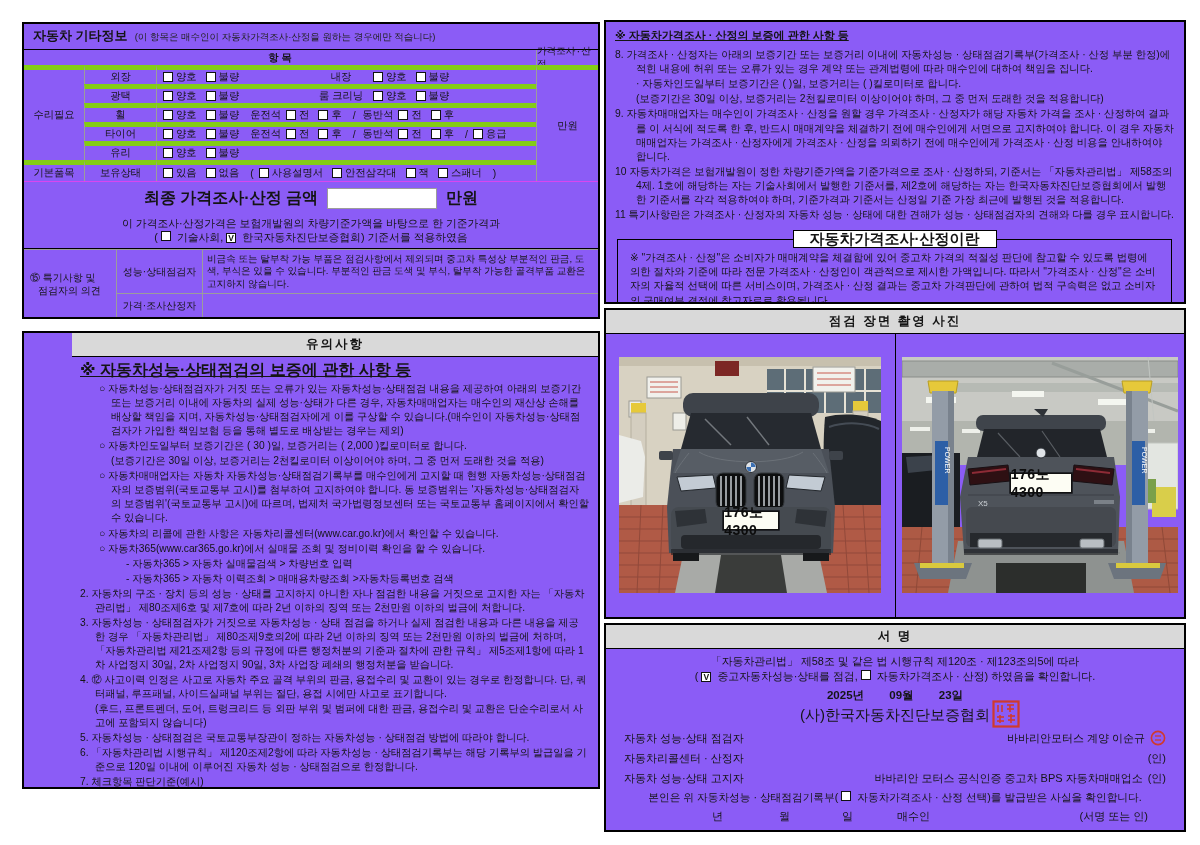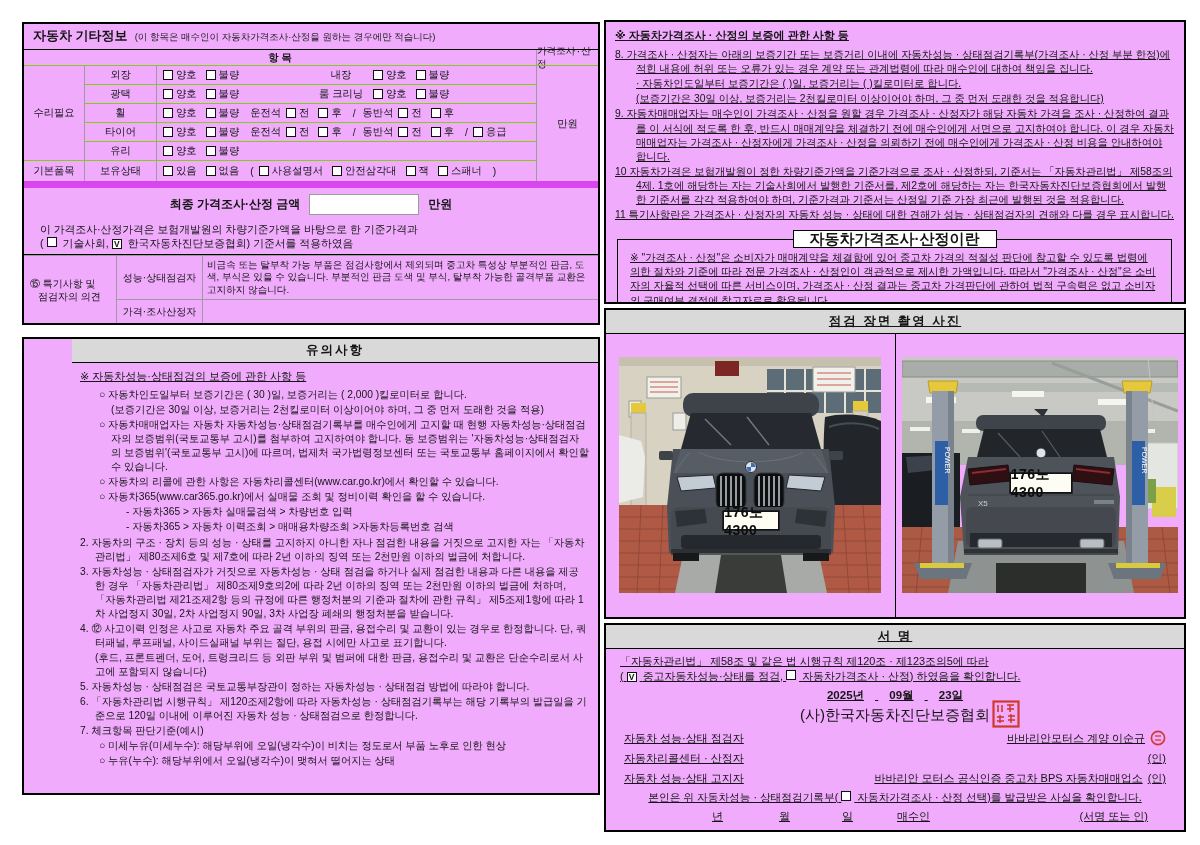--- a/index.html
+++ b/index.html
@@ -1,56 +1,56 @@
 <!DOCTYPE html>
 <html><head>
 <meta charset="utf-8">
 <style>
   html,body{margin:0;padding:0;}
   body{width:1200px;height:845px;background:#fff;position:relative;overflow:hidden;
        font-family:"Liberation Sans","DejaVu Sans",sans-serif;color:#141414;}
   .panel{position:absolute;box-sizing:border-box;}
   .panel-left{left:22px;top:22px;width:578px;}
-  .panel-right{left:604px;top:20px;width:582px;text-decoration:underline;}
-  .box{border:2px solid #000;background:#f0abfc;box-sizing:border-box;overflow:hidden;}
+  .panel-right{left:604px;top:20px;width:582px;}
+  .box{border:2px solid #000;background:#8b5cf6;box-sizing:border-box;overflow:hidden;}
   .banner{background:#d9d9d9;border-bottom:1.5px solid #000;text-align:center;
           font-weight:bold;font-size:12.5px;padding:3px 0;letter-spacing:2px;}
   
   .ot-head{display:flex;align-items:baseline;gap:7px;padding:3px 9px 4px;border-bottom:1.5px solid #000;}
   .ot-title{font-weight:bold;font-size:13px;}
   .ot-sub{font-size:9.5px;color:#222;}
   .tg{display:grid;grid-template-columns:60px 72px 1fr 62px;
       grid-template-rows:15px 19px 19px 19px 19px 19px 21px;font-size:10.3px;}
-  .tg>div{border-top:1px solid #84cc16;border-left:1px solid #9c9c9c;display:flex;align-items:center;box-sizing:border-box;}
+  .tg>div{border-top:5px solid #84cc16;border-left:1px solid #9c9c9c;display:flex;align-items:center;box-sizing:border-box;}
   .tg>.no-t{border-top:none;}
   .tg>.no-l{border-left:none;}
   .cent{justify-content:center;}
   .cont{padding-left:6px;}
   .cb{display:inline-flex;width:10px;height:10px;border:1.3px solid #111;background:#fff;
       align-items:center;justify-content:center;font-size:8.5px;font-weight:bold;
       margin-right:3px;box-sizing:border-box;flex:none;}
   .pr{display:inline-flex;align-items:center;margin-right:9px;white-space:nowrap;}
   .seg{display:inline-flex;width:150px;}
   .midlab{display:inline-block;width:56px;text-align:center;margin-right:4px;white-space:nowrap;}
   .sub{margin:0 5px 0 2px;white-space:nowrap;}
-  .final-row{border-top:7px solid #d946ef;height:33px;display:flex;align-items:center;justify-content:center;
-             gap:9px;font-size:12px;font-weight:bold;}
+  .final-row{border-top:1px solid #d946ef;height:33px;display:flex;align-items:center;justify-content:center;
+             gap:9px;font-size:16px;font-weight:bold;}
   .amount-box{width:108px;height:19px;border:1px solid #9c9c9c;background:#fff;}
-  .stmt{text-align:left;font-size:10.8px;line-height:14px;padding:1px 16px 4px;}
+  .stmt{text-align:center;font-size:10.8px;line-height:14px;padding:1px 16px 4px;}
   .special{display:grid;grid-template-columns:92px 86px 1fr;grid-template-rows:44px 24px;
            border-top:1px solid #000;font-size:10px;}
   .special>div{border-top:1px solid #9c9c9c;border-left:1px solid #9c9c9c;display:flex;box-sizing:border-box;}
   .special>.no-l{border-left:none;}
   .sp-grp{flex-direction:column;align-items:flex-start;justify-content:center;padding-left:6px;line-height:13px;}
   .sp-lab{align-items:center;justify-content:center;text-align:center;}
   .sp-txt{align-items:center;padding:2px 4px;font-size:9.6px;line-height:12.3px;}
   
   .notice-box{margin-top:12px;height:458px;padding-left:48px;}
   .nbody{padding:5px 9px 6px 8px;font-size:10.25px;line-height:14.05px;}
-  .ntitle{font-weight:normal;text-decoration:underline;font-size:11px;margin:1px 0 5px;}
+  .ntitle{font-weight:bold;text-decoration:underline;font-size:16px;margin:1px 0 5px;}
   .n{margin-bottom:1px;}
   .n-0{padding-left:15px;text-indent:-15px;}
   .n-0c{padding-left:15px;}
   .n-1{padding-left:31px;text-indent:-31px;}
   .n-2{padding-left:31px;text-indent:-12px;}
   .n-2c{padding-left:31px;}
   .n-3{padding-left:46px;}
   
   .wbox{height:284px;padding:5px 10px 6px 9px;font-size:10.35px;line-height:14.1px;box-sizing:border-box;}
   .wtitle{font-weight:bold;text-decoration:underline;font-size:11px;margin:1px 0 6px;}
@@ -65,21 +65,21 @@
   .photo-row{display:flex;height:288px;}
   .photo-cell{flex:1;display:flex;align-items:flex-start;justify-content:center;padding-top:23px;box-sizing:border-box;}
   .photo-cell.first{border-right:1.5px solid #000;}
   .photo{position:relative;}
   .plate-overlay{position:absolute;background:#fdfdf4;border:1.5px solid #111;display:flex;
                  align-items:center;justify-content:center;font-weight:bold;font-size:14px;
                  letter-spacing:0.5px;box-sizing:border-box;color:#0c0c0c;}
   
   .sig-box{margin-top:4px;height:209px;}
   .sigbody{padding:5px 14px 0;}
-  .sig-law{text-align:left;font-size:10.9px;line-height:14.5px;}
+  .sig-law{text-align:center;font-size:10.9px;line-height:14.5px;}
   .sig-date{text-align:center;font-weight:bold;font-size:11.5px;margin-top:5px;}
   .sig-date span{margin:0 11px;}
   .sig-org{text-align:center;font-size:15px;margin-top:3px;}
   .orgwrap{position:relative;display:inline-block;}
   .org-seal{position:absolute;right:-30px;top:-6px;}
   .sig-row{display:flex;justify-content:space-between;align-items:center;font-size:11px;margin-top:5px;padding:0 4px;}
   .sig-val{display:inline-flex;align-items:center;gap:5px;}
   .confirm{text-align:center;font-size:10.7px;margin-top:5px;}
   .buyer{display:flex;align-items:center;font-size:11px;margin-top:4px;padding-left:92px;padding-right:22px;}
   .buyer .b2{margin-left:56px;} .buyer .b3{margin-left:52px;} .buyer .b4{margin-left:44px;}
@@ -287,20 +287,21 @@
       <div class="sp-txt">비금속 또는 탈부착 가능 부품은 점검사항에서 제외되며 중고차 특성상 부분적인 판금, 도색, 부식은 있을 수 있습니다. 부분적인 판금 도색 및 부식, 탈부착 가능한 골격부품 교환은 고지하지 않습니다.</div>
       <div class="sp-lab">가격·조사산정자</div>
       <div class="sp-txt"></div>
     </div>
   </div>
 
   <div class="box notice-box">
     <div class="banner">유의사항</div>
     <div class="nbody">
       <div class="ntitle">※ 자동차성능·상태점검의 보증에 관한 사항 등</div>
+      <div class="n n-2">○ 자동차성능·상태점검자가 거짓 또는 오류가 있는 자동차성능·상태점검 내용을 제공하여 아래의 보증기간 또는 보증거리 이내에 자동차의 실제 성능·상태가 다른 경우, 자동차매매업자는 매수인의 재산상 손해를 배상할 책임을 지며, 자동차성능·상태점검자에게 이를 구상할 수 있습니다.(매수인이 자동차성능·상태점검자가 가입한 책임보험 등을 통해 별도로 배상받는 경우는 제외)</div>
       <div class="n n-2">○ 자동차인도일부터 보증기간은 (  30  )일, 보증거리는 (  2,000  )킬로미터로 합니다.</div>
       <div class="n n-2c">(보증기간은 30일 이상, 보증거리는 2천킬로미터 이상이어야 하며, 그 중 먼저 도래한 것을  적용)</div>
       <div class="n n-2">○ 자동차매매업자는 자동차 자동차성능·상태점검기록부를 매수인에게 고지할 때 현행 자동차성능·상태점검자의 보증범위(국토교통부 고시)를 첨부하여 고지하여야 합니다. 동 보증범위는 '자동차성능·상태점검자의 보증범위'(국토교통부 고시)에 따르며, 법제처 국가법령정보센터 또는 국토교통부 홈페이지에서 확인할 수 있습니다.</div>
       <div class="n n-2">○ 자동차의 리콜에 관한 사항은 자동차리콜센터(www.car.go.kr)에서 확인할 수 있습니다.</div>
       <div class="n n-2">○ 자동차365(www.car365.go.kr)에서 실매물 조회 및 정비이력 확인을 할 수 있습니다.</div>
       <div class="n n-3">- 자동차365 &gt; 자동차 실매물검색 &gt; 차량번호 입력</div>
       <div class="n n-3">- 자동차365 &gt; 자동차 이력조회 &gt; 매매용차량조회 &gt;자동차등록번호 검색</div>
       <div class="n n-0">2. 자동차의 구조 · 장치 등의 성능 · 상태를 고지하지 아니한 자나 점검한 내용을 거짓으로 고지한 자는 「자동차관리법」 제80조제6호 및 제7호에 따라 2년 이하의 징역 또는 2천만원 이하의 벌금에 처합니다.</div>
       <div class="n n-0">3. 자동차성능 · 상태점검자가 거짓으로 자동차성능 · 상태 점검을 하거나 실제 점검한 내용과 다른 내용을 제공한 경우 「자동차관리법」 제80조제9호의2에 따라 2년 이하의 징역 또는 2천만원 이하의 벌금에 처하며, 「자동차관리법 제21조제2항 등의 규정에 따른 행정처분의 기준과 절차에 관한 규칙」 제5조제1항에 따라 1차 사업정지 30일, 2차 사업정지 90일, 3차 사업장 폐쇄의 행정처분을 받습니다.</div>
       <div class="n n-0">4. ⑫ 사고이력 인정은 사고로 자동차 주요 골격 부위의 판금, 용접수리 및 교환이 있는 경우로 한정합니다. 단, 쿼터패널, 루프패널, 사이드실패널 부위는 절단, 용접 시에만 사고로 표기합니다.</div>

